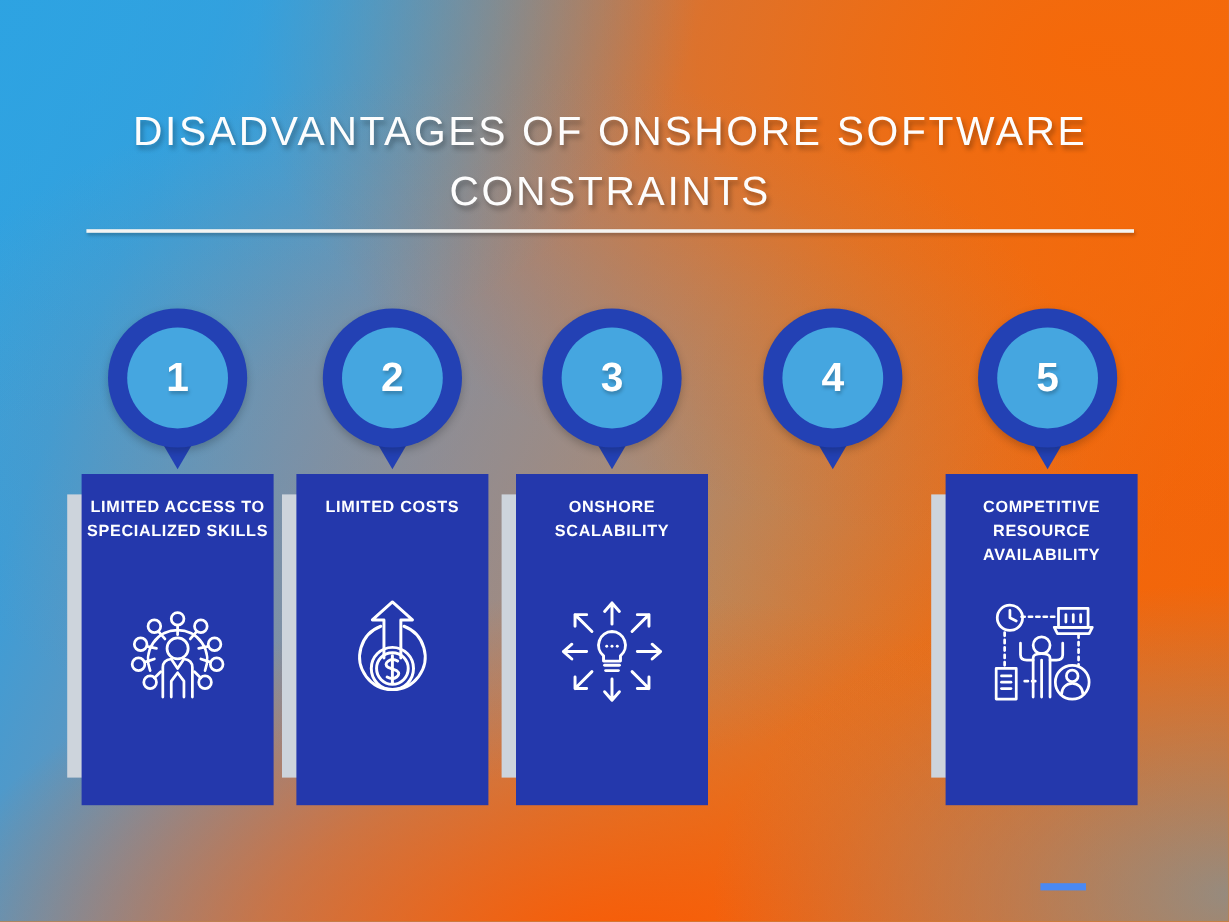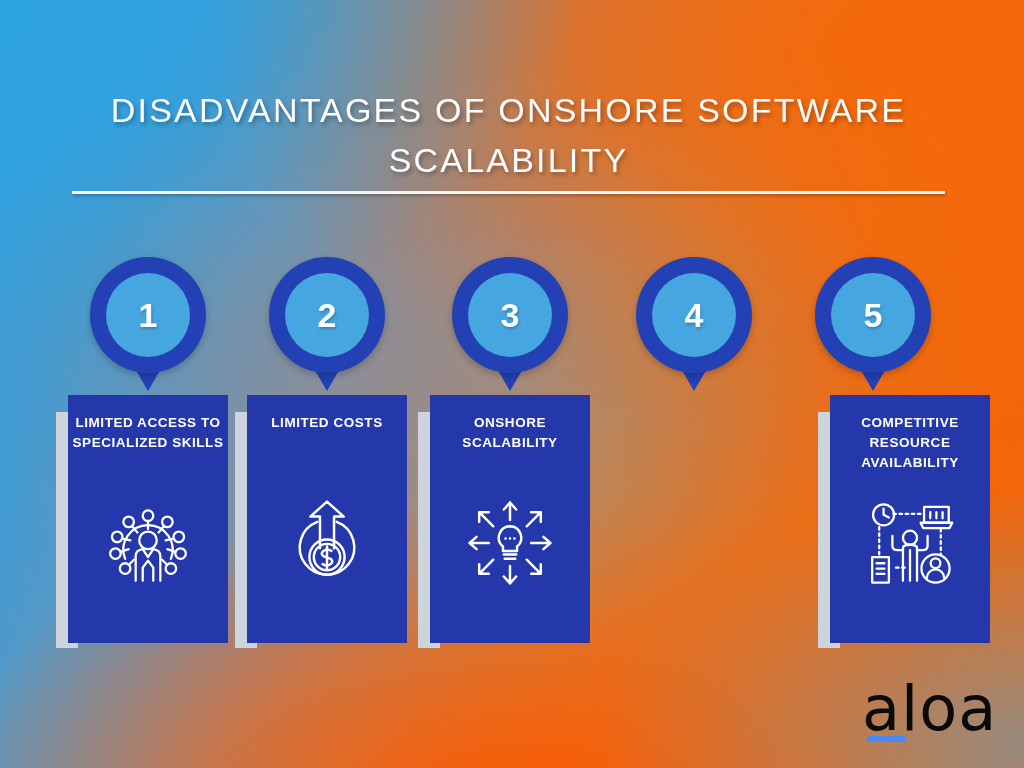--- a/index.html
+++ b/index.html
@@ -87,21 +87,21 @@
   .pin .num {
     color:#ffffff;
     font-size:34px;
     font-weight:700;
     letter-spacing:0;
     line-height:1;
     text-shadow:1px 2px 3px rgba(0,0,0,.22);
   }
 
   
-  .card-wrap { position:absolute; top:355px; width:160px; height:248px; }
+  .card-wrap { position:absolute; top:355px; width:160px; height:276px; }
   .card-shadow {
     position:absolute; left:-12px; top:17px;
     width:22px; height:236px;
     background:#cdd4dc;
   }
   .card {
     position:absolute; inset:0;
     background:#2438ac;
     display:flex; flex-direction:column; align-items:center;
     padding-top:18px;
@@ -145,21 +145,21 @@
   <div class="layer bg-base"></div>
   <div class="layer bg-orange-bloom"></div>
   <div class="layer bg-blue-bloom"></div>
   <div class="layer bg-haze"></div>
 </div>
 
 <div id="stage">
 
   <div class="title">
     <div>DISADVANTAGES OF ONSHORE SOFTWARE</div>
-    <div>SCALABILITY</div>
+    <div>CONSTRAINTS</div>
   </div>
   <div class="title-rule"></div>
 
   <div class="pin" style="left:90px; top:217px;">
     <div class="tail"></div>
     <div class="ring"></div>
     <div class="inner">
       <span class="num">1</span>
     </div>
   </div>
@@ -283,21 +283,21 @@
         <path d="M85 15 L69 31 M85 15 L85 26 M85 15 L74 15"></path>
 
         <path d="M15 85 L31 69 M15 85 L15 74 M15 85 L26 85"></path>
 
         <path d="M85 85 L69 69 M85 85 L85 74 M85 85 L74 85"></path>
       </svg>
     </div>
   </div>
 
 
-  <div class="card-wrap" style="left:830px;">
+  <div class="card-wrap" style="left:788px;">
     <div class="card-shadow"></div>
     <div class="card">
       <div class="card-label">COMPETITIVE RESOURCE AVAILABILITY</div>
     </div>
     <div class="card-icon">
       <svg viewBox="0 0 100 100" fill="none" stroke="#ffffff" stroke-width="2.6" stroke-linecap="round" stroke-linejoin="round">
 
         <path d="M31 17 L66 17" stroke-dasharray="3 4"></path>
         <path d="M15 32 L15 66" stroke-dasharray="3 4"></path>
         <path d="M85 34 L85 63" stroke-dasharray="3 4"></path>
@@ -324,17 +324,16 @@
         <circle cx="50" cy="44" r="8"></circle>
         <path d="M30 42 L30 53 Q30 58 36 58 L42 58 L42 93"></path>
         <path d="M70 42 L70 53 Q70 58 64 58 L58 58 L58 93"></path>
         <path d="M42 58 L42 56 Q42 52 50 52 Q58 52 58 56 L58 58"></path>
         <line x1="50" y1="58" x2="50" y2="93"></line>
       </svg>
     </div>
   </div>
 
   <div class="logo">
-    <div class="logo-text">aloa</div>
     <div class="logo-underline"></div>
   </div>
 
 </div>
 
 </body></html>

